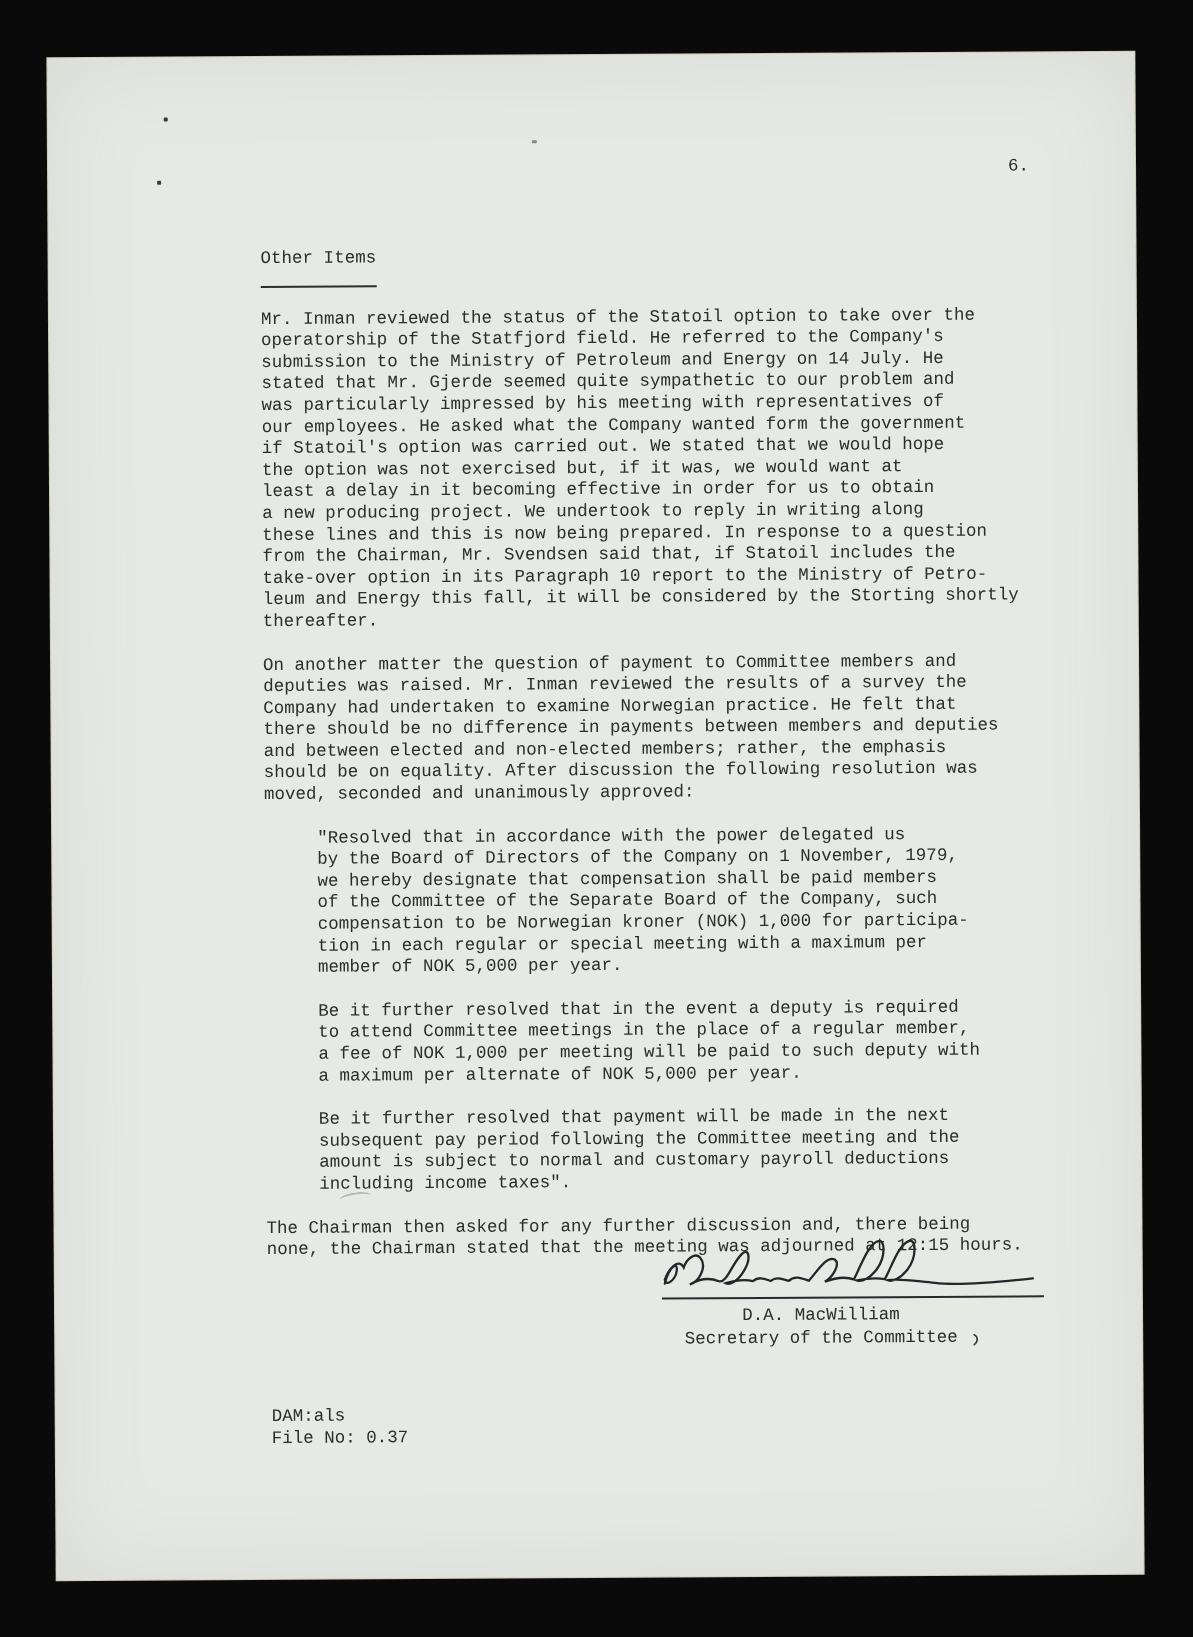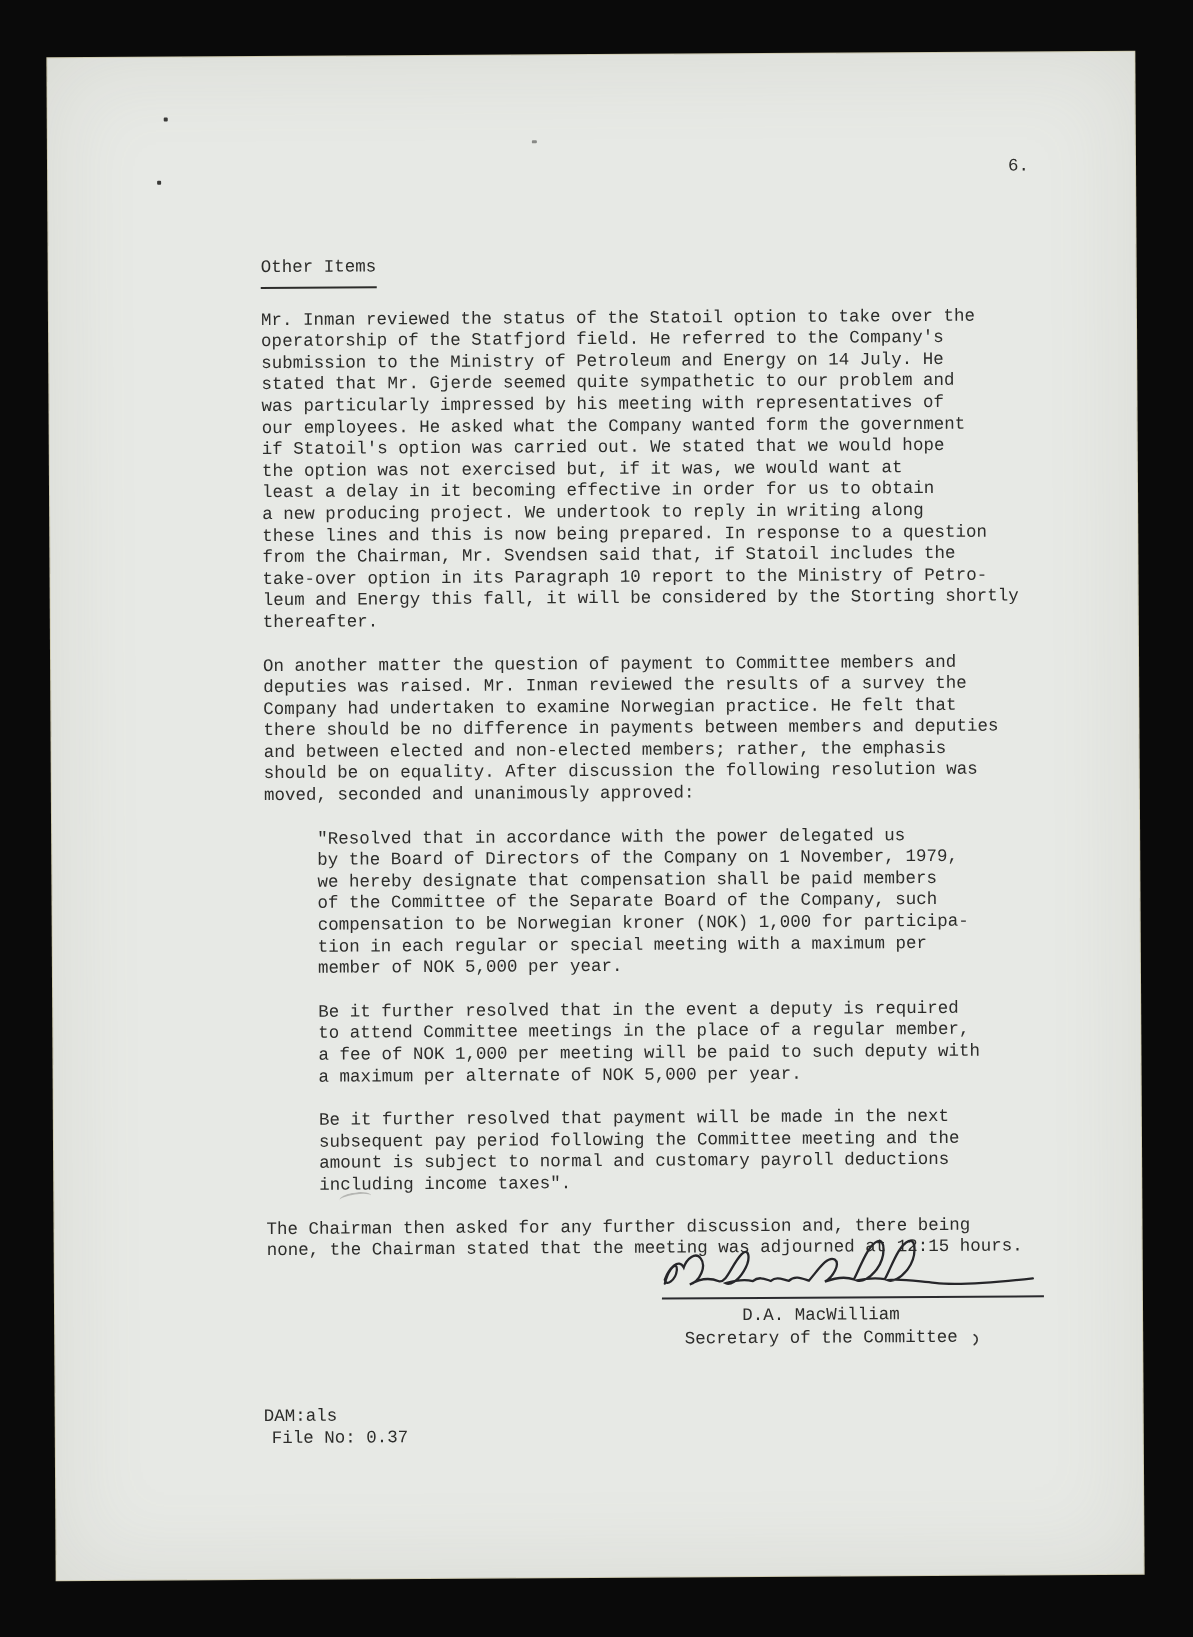--- a/index.html
+++ b/index.html
@@ -21,29 +21,29 @@
   .txt{
     color:var(--ink,#2d2d2b);
     font-size:17.5px;
     line-height:21.6px;
     letter-spacing:0;
     white-space:pre;
   }
   .page-number{position:absolute;top:103px;left:960px;}
   .content{position:absolute;top:191px;left:212px;}
   .heading-row{margin:0 0 21px 0;}
-  .heading{display:inline-block;border-bottom:2px solid var(--ink,#2d2d2b);padding-bottom:8px;margin-top:9px;}
+  .heading{display:inline-block;border-bottom:2px solid var(--ink,#2d2d2b);padding-bottom:16px;}
   .para{margin:0 0 22px 0;}
   .indent{margin-left:53px;}
   .sig-scrawl{position:absolute;left:600px;top:1182px;width:390px;height:64px;}
   .sig-line{position:absolute;left:607px;top:1243px;width:382px;border-top:2px solid #2a2a2e;}
   .sig-name{position:absolute;left:585px;top:1251px;width:362px;text-align:center;}
   .sig-title{position:absolute;left:585px;top:1274px;width:362px;text-align:center;}
   .sig-mark{position:absolute;left:916px;top:1279px;width:10px;height:16px;}
-  .footer-typist{position:absolute;left:208px;top:1349px;}
+  .footer-typist{position:absolute;left:216px;top:1349px;}
   .footer-file{position:absolute;left:216px;top:1371px;}
   .speck{position:absolute;background:#3a3a38;width:4px;height:4px;border-radius:1px;}
   .s1{left:116px;top:60px;}
   .s2{left:109px;top:123px;}
   .s3{left:484px;top:85px;width:5px;height:3px;opacity:.55;}
   .smudge{
     position:absolute;left:285px;top:1136px;width:32px;height:9px;
     border-top:2px solid rgba(90,90,85,.35);
     border-radius:50%;
     transform:rotate(-8deg);

